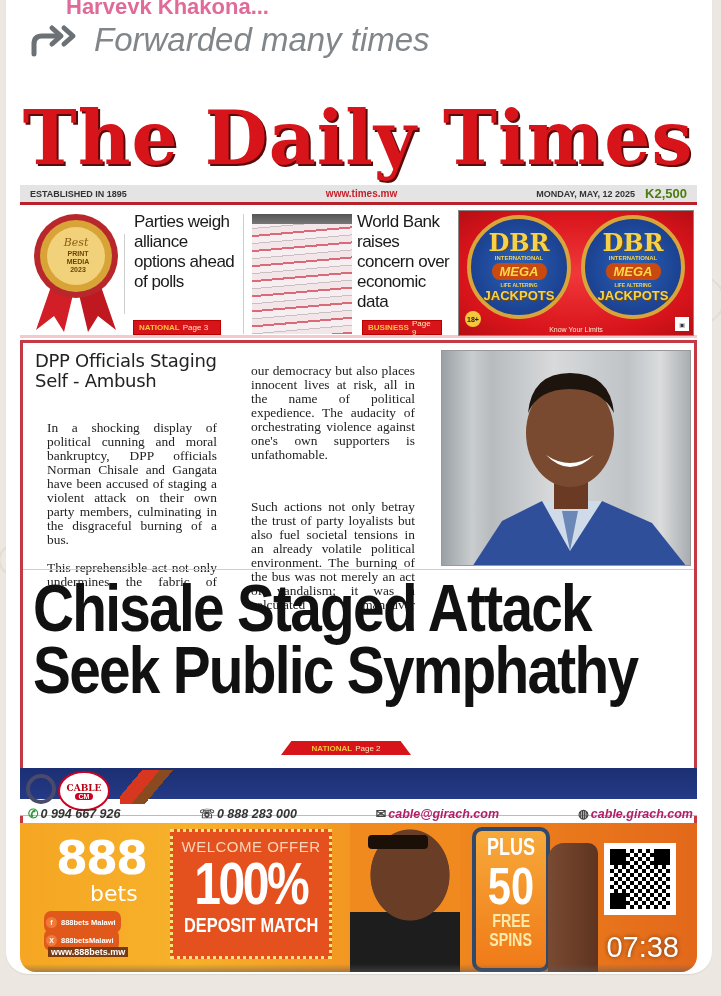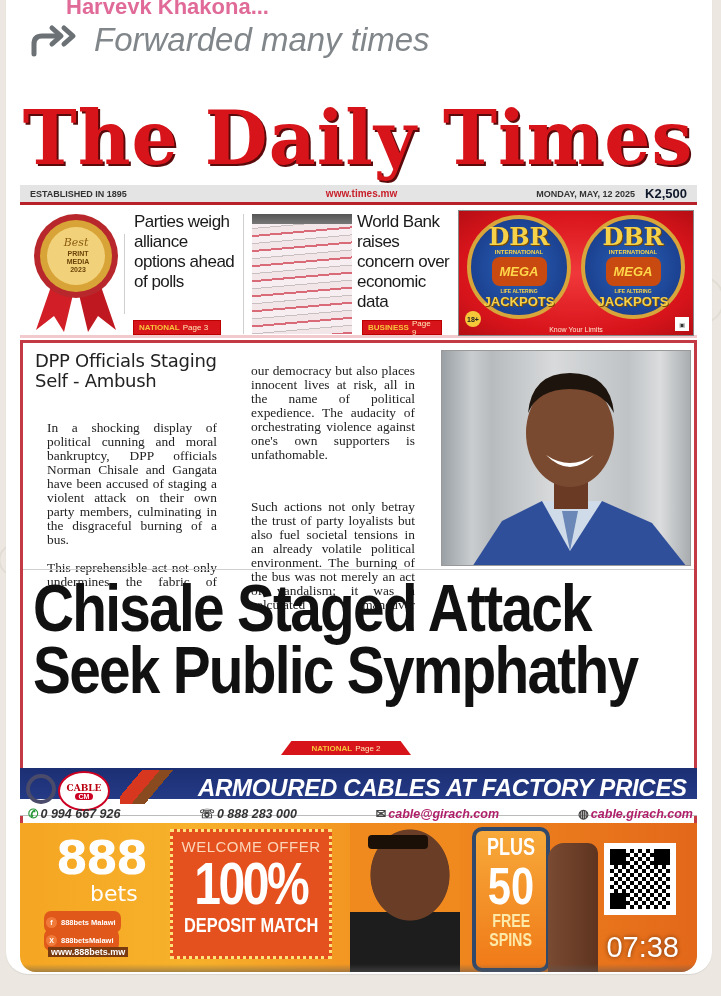--- a/index.html
+++ b/index.html
@@ -65,21 +65,21 @@
   .dateline {
     position: absolute; left: 0; top: 95px; width: 677px; height: 20px;
     background: #e4e4e4;
     border-bottom: 3px solid #b8202a;
     display: flex; align-items: center; justify-content: space-between;
     padding: 0 10px;
     font-size: 9px; font-weight: bold; color: #333;
   }
   .dateline .url { color: #c8202a; font-size: 10px; margin-left: 60px; }
   .dateline .right { display: flex; align-items: center; gap: 10px; }
-  .dateline .price { font-size: 13px; color: #0f172a; }
+  .dateline .price { font-size: 13px; color: #4d7c0f; }
 
   
   .teasers {
     position: absolute; left: 0; top: 118px; width: 677px; height: 130px;
     background: #fff; border-bottom: 3px solid #f2c9cc;
   }
   .medal { position: absolute; left: 6px; top: 4px; width: 100px; height: 122px; }
   .vline { position: absolute; width: 1px; background: #cfcfcf; }
   .teaser-head {
     position: absolute; font-size: 17px; line-height: 20px; color: #1a1a1a;
@@ -105,21 +105,21 @@
   }
   .dbr-circle {
     position: absolute; top: 4px; width: 104px; height: 104px; border-radius: 50%;
     background: radial-gradient(circle, #2a62b8 0%, #1b3f8e 75%);
     border: 4px solid #d8a53a;
     display: flex; flex-direction: column; align-items: center; justify-content: center;
     color: #f5c83a; font-weight: bold; text-align: center;
   }
   .dbr-circle .b1 { font-family: "DejaVu Serif", serif; font-size: 24px; line-height: 24px; color: #f5d24a; text-shadow: 1px 1px 0 #7a4a00; }
   .dbr-circle .b2 { font-size: 6px; color: #f5d24a; }
-  .dbr-circle .b3 { font-size: 13px; background: #c94a10; color: #ffd84a; padding: 7px 8px; border-radius: 8px; margin: 2px 0; font-style: italic; }
+  .dbr-circle .b3 { font-size: 13px; background: #c94a10; color: #ffd84a; padding: 1px 8px; border-radius: 8px; margin: 2px 0; font-style: italic; }
   .dbr-circle .b4 { font-size: 5px; color: #f5d24a; }
   .dbr-circle .b5 { font-size: 13px; color: #f5d24a; text-shadow: 1px 1px 0 #7a4a00; }
   .dbr-18 { position: absolute; left: 6px; bottom: 8px; width: 16px; height: 16px; border-radius: 50%; background: #f5c83a; color: #222; font-size: 7px; font-weight: bold; display: flex; align-items: center; justify-content: center; }
   .dbr-limits { position: absolute; left: 0; right: 0; bottom: 2px; text-align: center; font-size: 7px; color: #ffe9d0; }
   .dbr-logo { position: absolute; right: 4px; bottom: 4px; width: 14px; height: 14px; background: #fff; font-size: 6px; color: #333; display: flex; align-items: center; justify-content: center; }
 
   
   .story {
     position: absolute; left: 0; top: 250px; width: 677px; height: 500px;
     border: 3px solid #c33a45; border-top: 3px solid #c33a45;
@@ -372,21 +372,20 @@
     </div>
   </div>
 
   <div class="cable-ad">
     <div class="cable-ring"></div>
     <div class="cable-logo">
       <span>CABLE</span>
       <span class="cm">CM</span>
     </div>
     <div class="cable-wire"></div>
-    <div class="cable-title">ARMOURED CABLES AT FACTORY PRICES</div>
     <div class="cable-contacts">
       <span><span class="ic" style="color:#2a9a3a">✆</span><span>0 994 667 926</span></span>
       <span><span class="ic">☏</span><span>0 888 283 000</span></span>
       <span class="pink"><span class="ic">✉</span><span>cable@girach.com</span></span>
       <span class="pink"><span class="ic">◍</span><span>cable.girach.com</span></span>
     </div>
   </div>
 
   <div class="bets-ad">
     <div class="bets-888">888</div>

